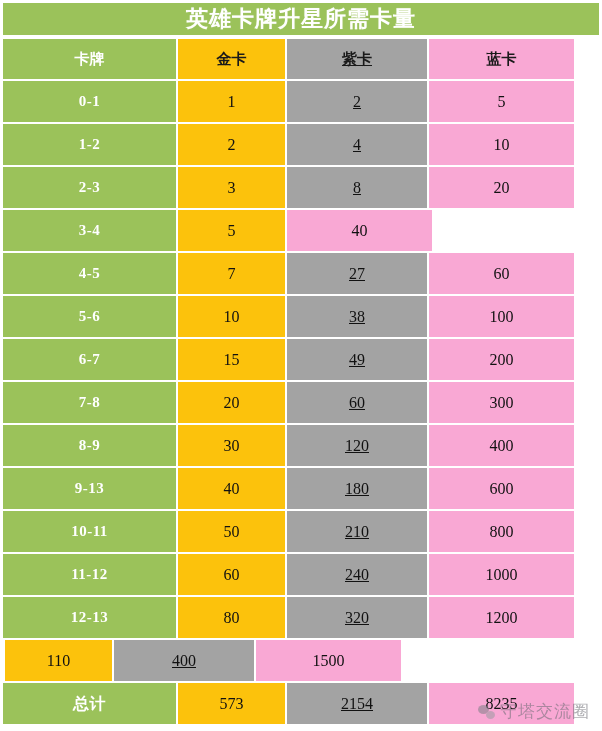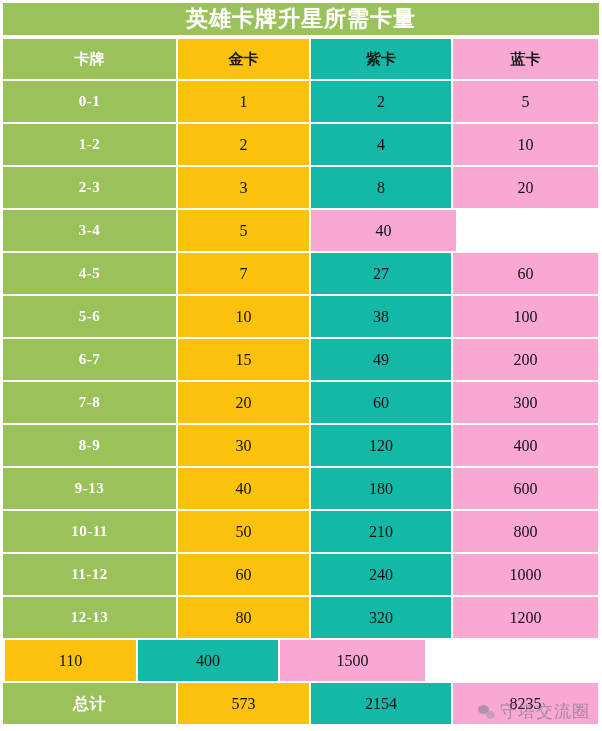--- a/index.html
+++ b/index.html
@@ -54,27 +54,27 @@
   .cell {
     display: flex;
     align-items: center;
     justify-content: center;
     line-height: 1;
     white-space: nowrap;
   }
 
   
   .c-name  { width: 173px; }
-  .c-gold  { width: 133px; }
+  .c-gold  { width: 109px; }
   .c-purp  { width: 142px; }
   .c-blue  { width: 147px; }
 
   .bg-green { background: #9BC25A; }
   .bg-gold  { background: #FCC20C; }
-  .bg-purp  { background: #14b8a6; }
+  .bg-purp  { background: #a3a3a3; text-decoration: underline; }
   .bg-blue  { background: #f9a8d4; }
 
   
   .head .cell { height: 40px; font-size: 15px; font-weight: bold; }
   .head .c-name { color: #ffffff; }
   .head .c-gold, .head .c-purp, .head .c-blue { color: #1a1a1a; }
 
   
   .body-row .cell { height: 41px; font-size: 16px; }
   .body-row .c-name {

